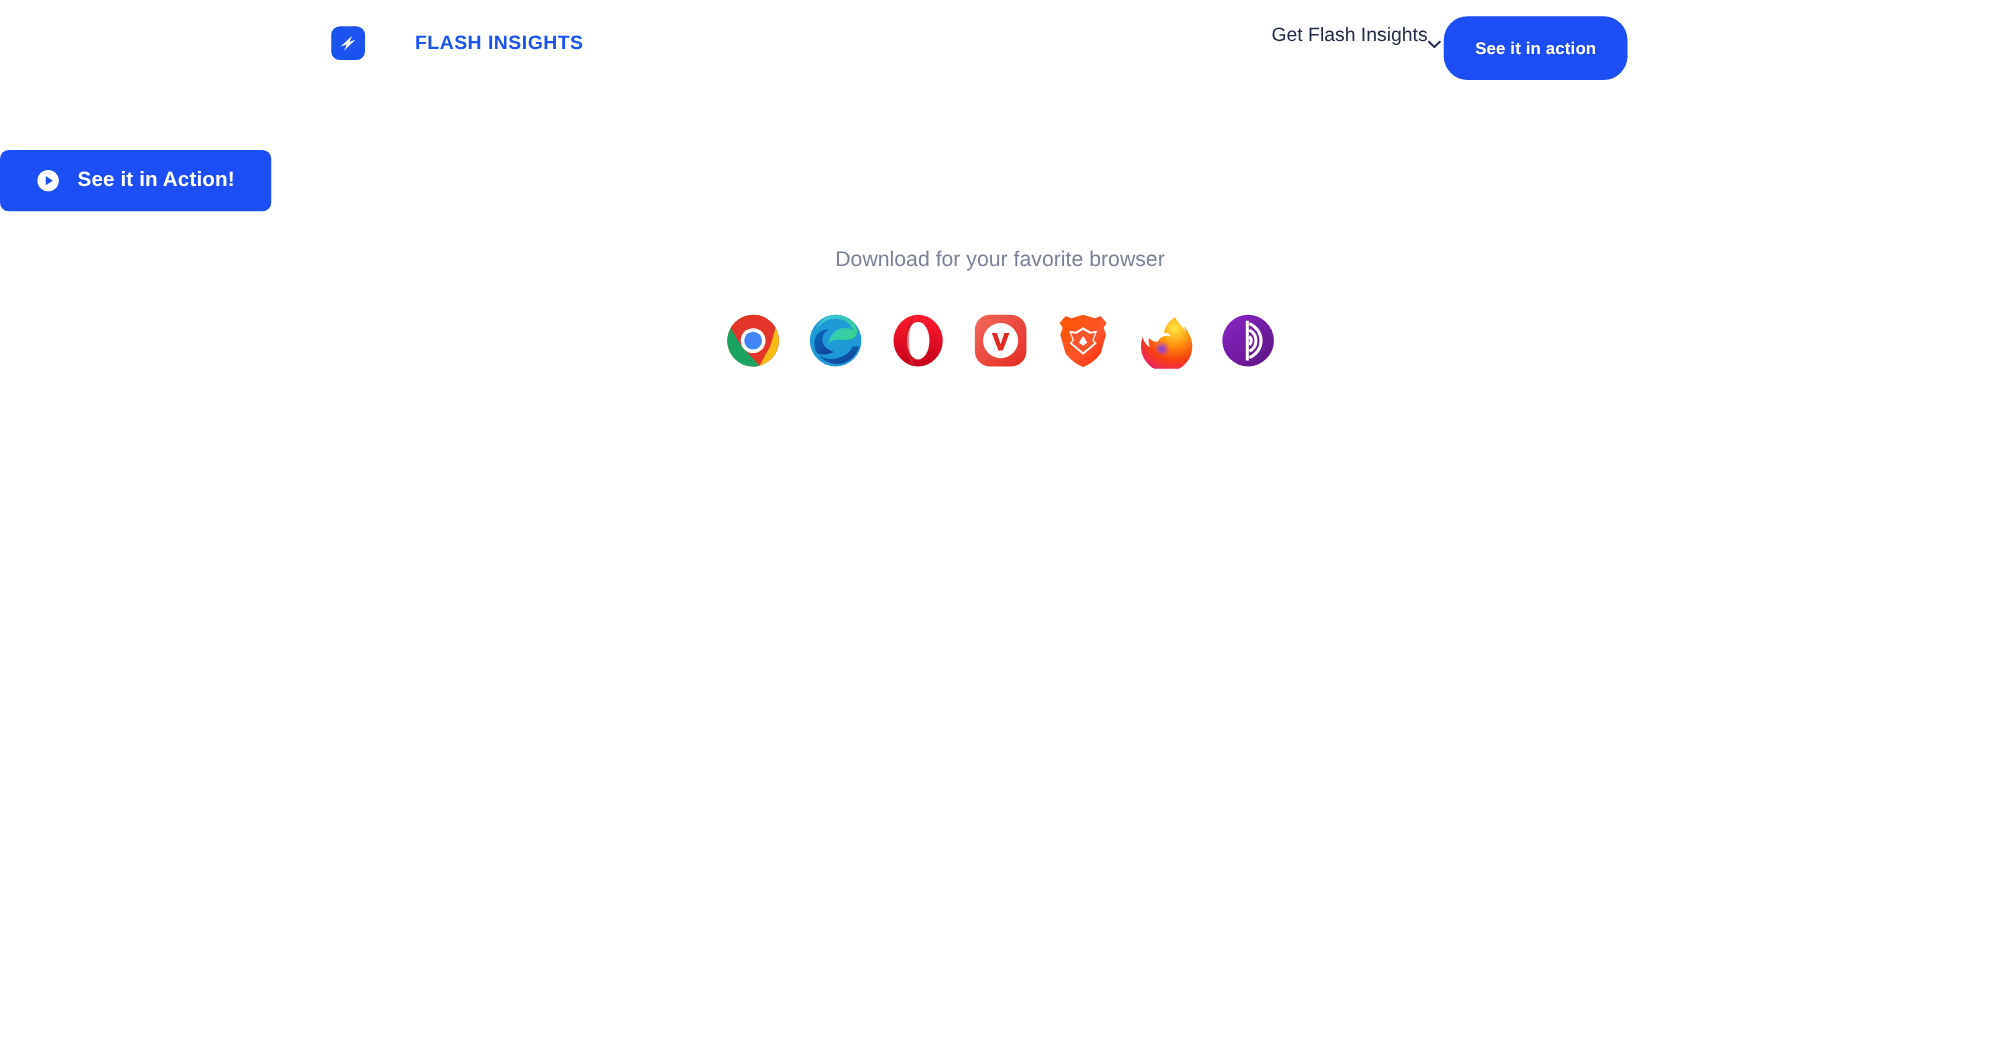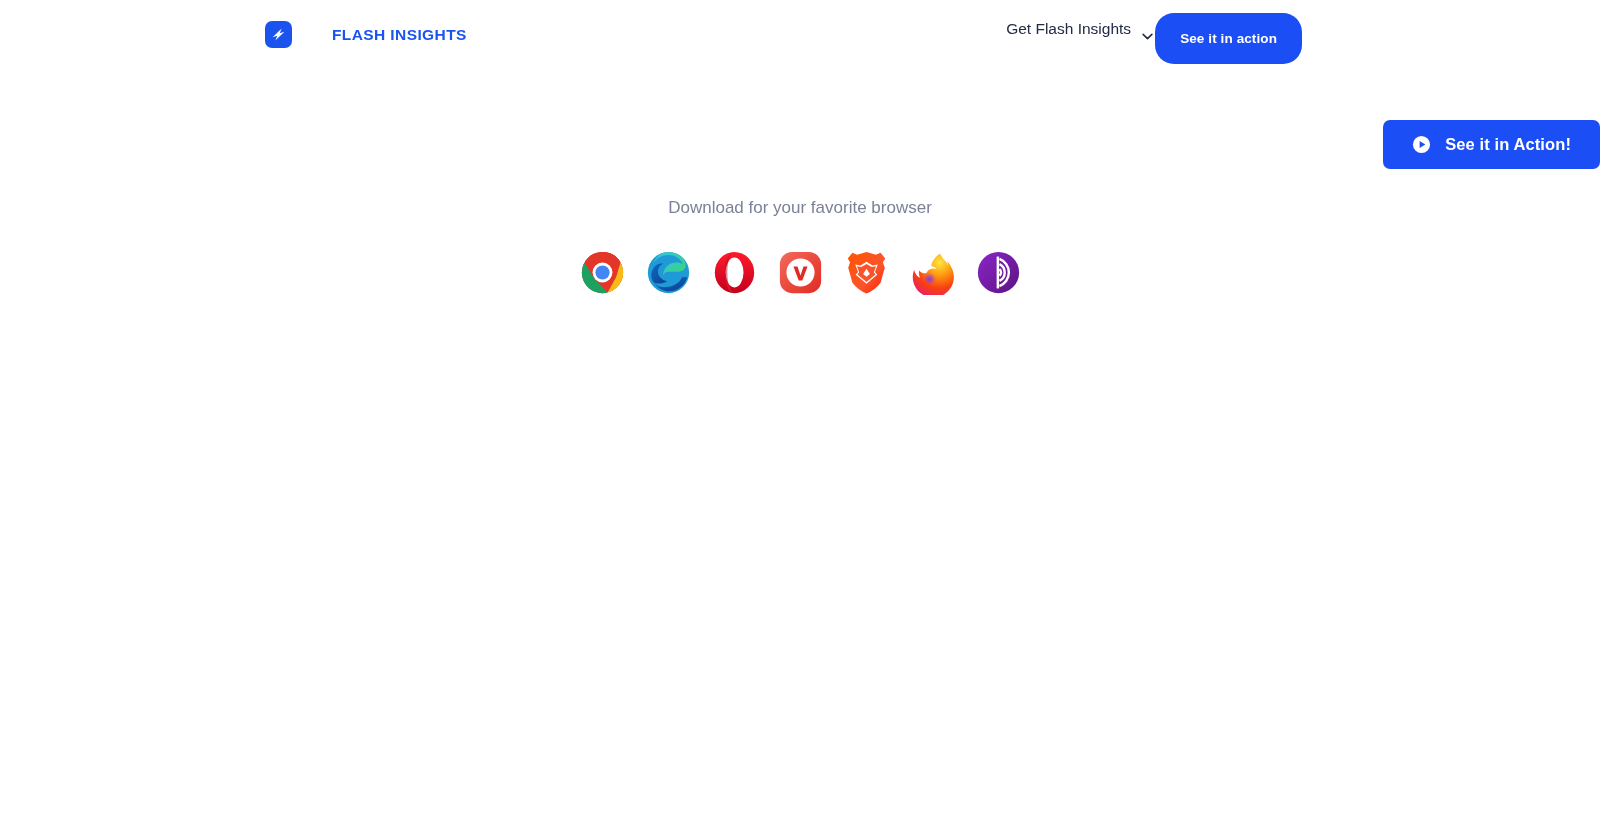--- a/index.html
+++ b/index.html
@@ -64,21 +64,21 @@
     right: 299px;
     top: 20px;
     display: flex;
     align-items: center;
     gap: 0;
   }
 
   .nav-item {
     display: flex;
     align-items: center;
-    gap: 11px;
+    gap: 0;
     font-size: 15.5px;
     color: #222b45;
     white-space: nowrap;
     cursor: pointer;
     padding: 0 17px;
     text-align: center;
   }
 
   .nav-item.first { padding-left: 0; }
 
@@ -133,22 +133,21 @@
     margin-top: 73px;
     width: 500px;
     font-size: 19.5px;
     line-height: 31.5px;
     color: #7b8196;
   }
 
   .cta-wrap {
     margin-top: 52px;
     display: flex;
-    justify-content: flex-end;
-    padding-left: 30px;
+    justify-content: flex-start;
   }
 
   .cta-button {
     height: 49px;
     padding: 0 29px;
     background: #1b4ef5;
     border-radius: 7px;
     display: inline-flex;
     align-items: center;
     justify-content: center;

